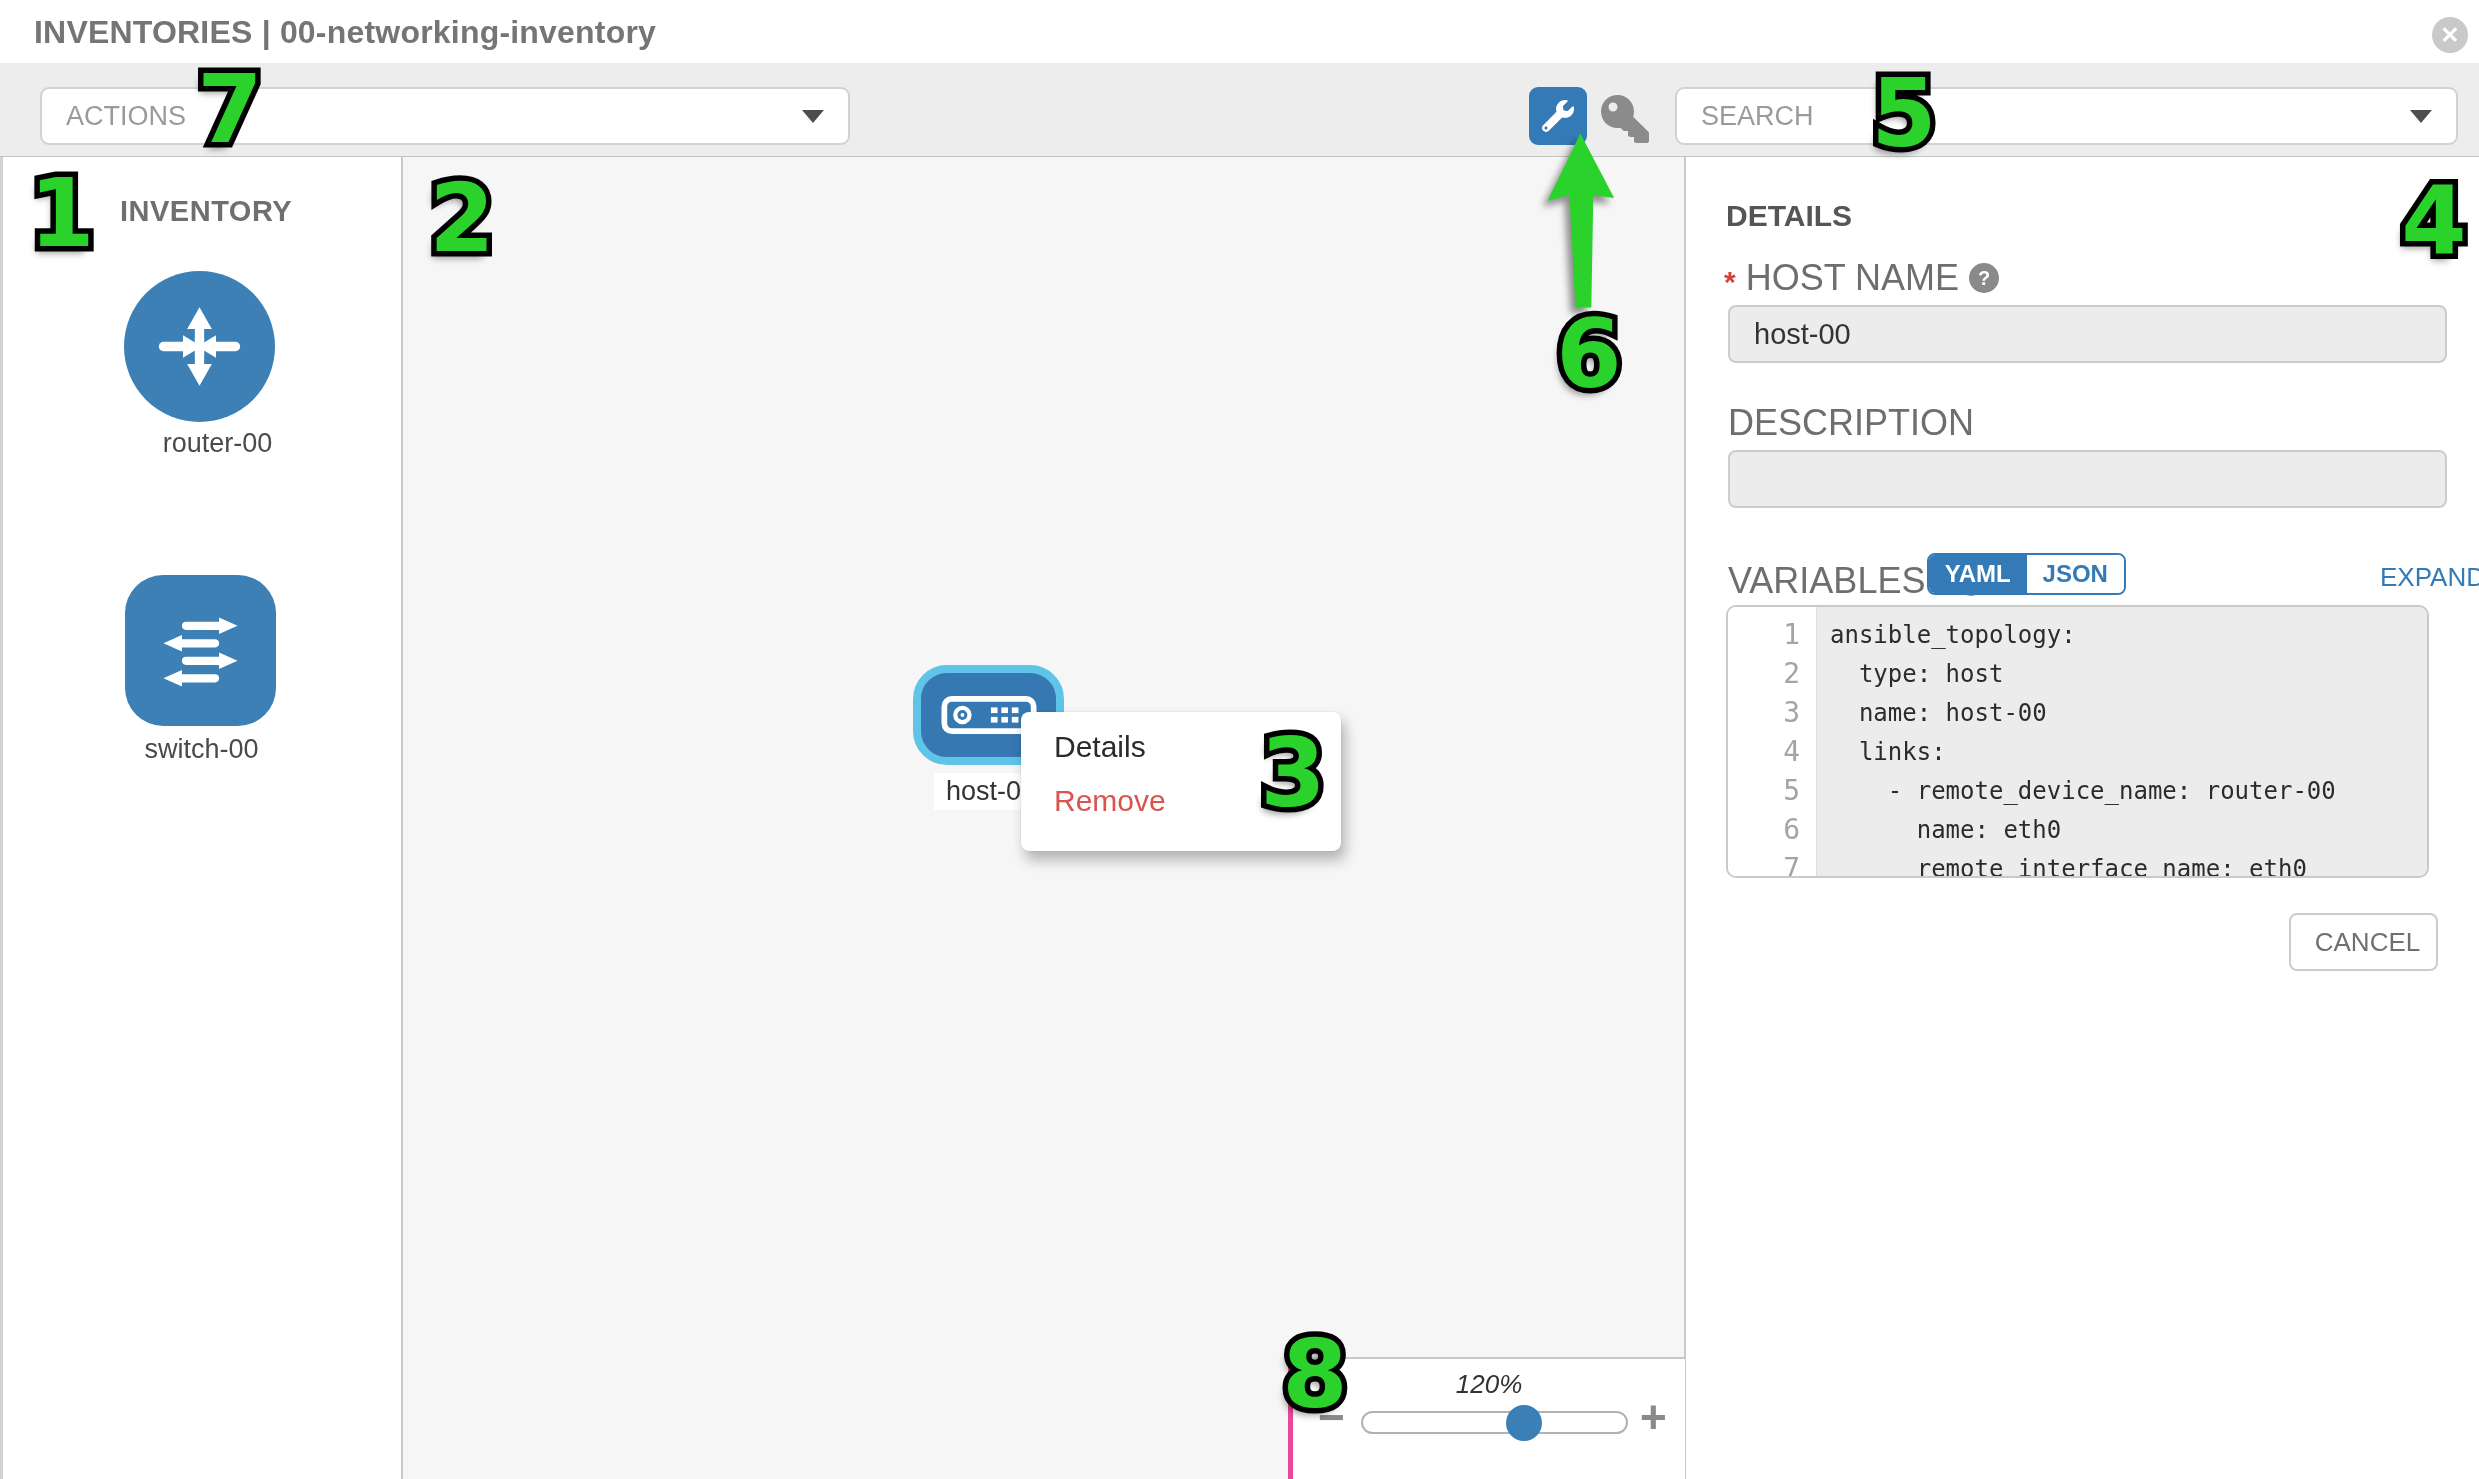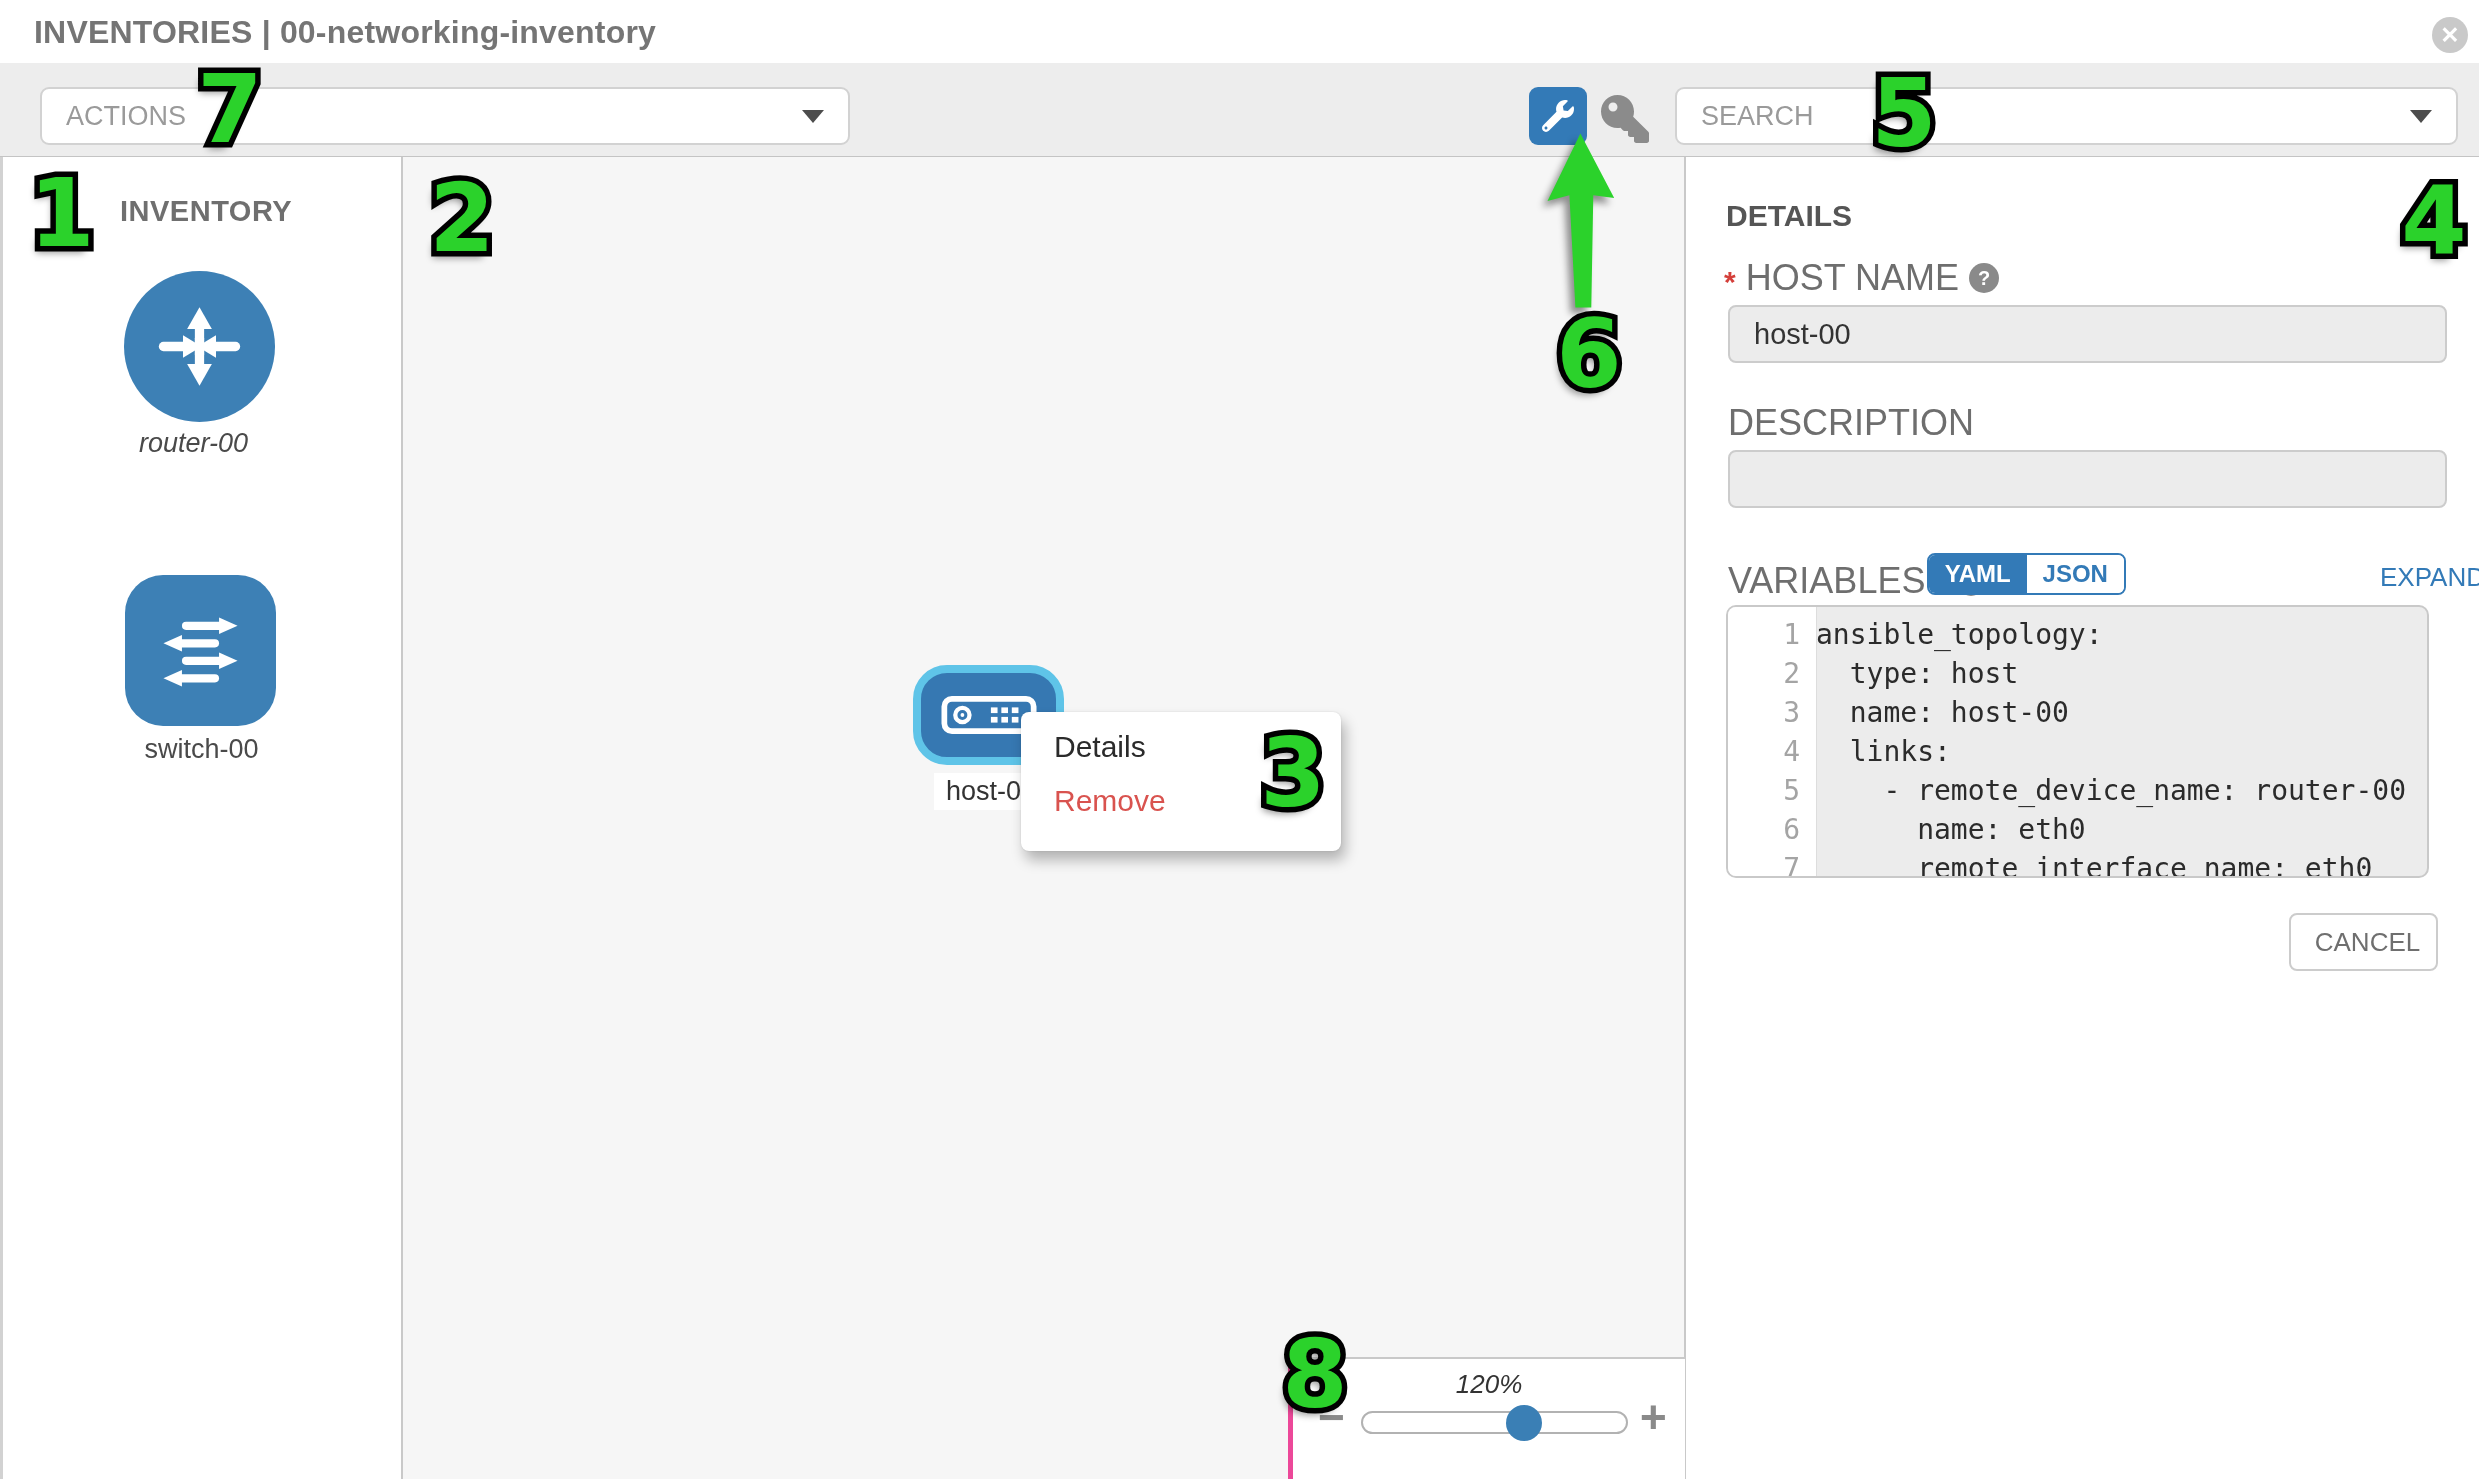--- a/index.html
+++ b/index.html
@@ -30,21 +30,21 @@
   
   .sidebar{left:0;top:157px;width:403px;height:1322px;background:#ffffff;border-right:2px solid #c9c9c9;box-sizing:border-box;}
   .sidebar-edge{left:0;top:157px;width:3px;height:1322px;background:#d2d2d2;}
   .sidebar-title{left:120px;top:195px;font-size:29px;font-weight:bold;color:#6f6f6f;letter-spacing:0.5px;}
   .palette-item{cursor:pointer;}
   .node-circle{left:124px;top:271px;width:151px;height:151px;border-radius:50%;background:#3d80b5;
     display:flex;align-items:center;justify-content:center;}
   .node-square{left:125px;top:575px;width:151px;height:151px;border-radius:38px;background:#3d80b5;
     display:flex;align-items:center;justify-content:center;}
   .palette-label{width:219px;text-align:center;font-size:27px;color:#4a4a4a;}
-  .router-label{left:84px;top:428px;font-style:italic;}
+  .router-label{left:108px;top:428px;}
   .switch-label{left:92px;top:734px;}
 
   
   .canvas{left:403px;top:157px;width:1283px;height:1322px;background:#f6f6f6;border-right:2px solid #c9c9c9;box-sizing:border-box;}
   .host-node{left:913px;top:665px;width:151px;height:100px;border-radius:34px;background:#3678b2;
     border:8px solid #5fc4e8;box-sizing:border-box;display:flex;align-items:center;justify-content:center;cursor:pointer;}
   .host-label{left:934px;top:773px;background:#ffffff;padding:3px 12px;font-size:27px;color:#333333;}
 
   .context-menu{left:1021px;top:712px;width:320px;height:139px;background:#ffffff;border-radius:8px;
     box-shadow:4px 9px 14px rgba(0,0,0,0.28), 0 0 2px rgba(0,0,0,0.12);}
@@ -86,21 +86,21 @@
   .toggle-off{background:#ffffff;color:#337ab7;}
   .expand-link{left:2346px;top:562px;font-size:26px;color:#337ab7;cursor:pointer;margin-left:34px;}
 
   .editor{left:1726px;top:605px;width:703px;height:273px;border:2px solid #c9c9c9;border-radius:10px;
     box-sizing:border-box;overflow:hidden;background:#ececec;}
   .editor-gutter{position:absolute;left:0;top:0;width:88px;height:100%;background:#ffffff;border-right:1px solid #dddddd;}
   .editor-lines{position:absolute;left:0;top:8px;width:100%;}
   .code-row{display:flex;height:39px;align-items:center;}
   .code-num{width:88px;box-sizing:border-box;padding-right:16px;text-align:right;flex-shrink:0;
     font-family:"DejaVu Sans Mono",monospace;font-size:28px;color:#a4a4a4;}
-  .code-text{white-space:pre;font-family:"DejaVu Sans Mono",monospace;font-size:28px;color:#2b2b2b;}
+  .code-text{white-space:pre;font-family:"DejaVu Sans Mono",monospace;font-size:24px;color:#2b2b2b;padding-left:14px;}
 
   .cancel-btn{left:2289px;top:913px;width:149px;height:58px;background:#ffffff;border:2px solid #cccccc;border-radius:8px;
     box-sizing:border-box;display:flex;align-items:center;justify-content:center;font-size:26px;color:#6f6f6f;cursor:pointer;padding-left:8px;}
 
   
   .anno-digit{
     transform:translate(-50%,-50%);
     font-family:"DejaVu Sans",sans-serif;font-size:94px;font-weight:800;
     color:#2bd22b;-webkit-text-stroke:11px #000000;paint-order:stroke fill;
     text-shadow:-4px 7px 7px rgba(0,0,0,0.40);z-index:50;pointer-events:none;line-height:1;

